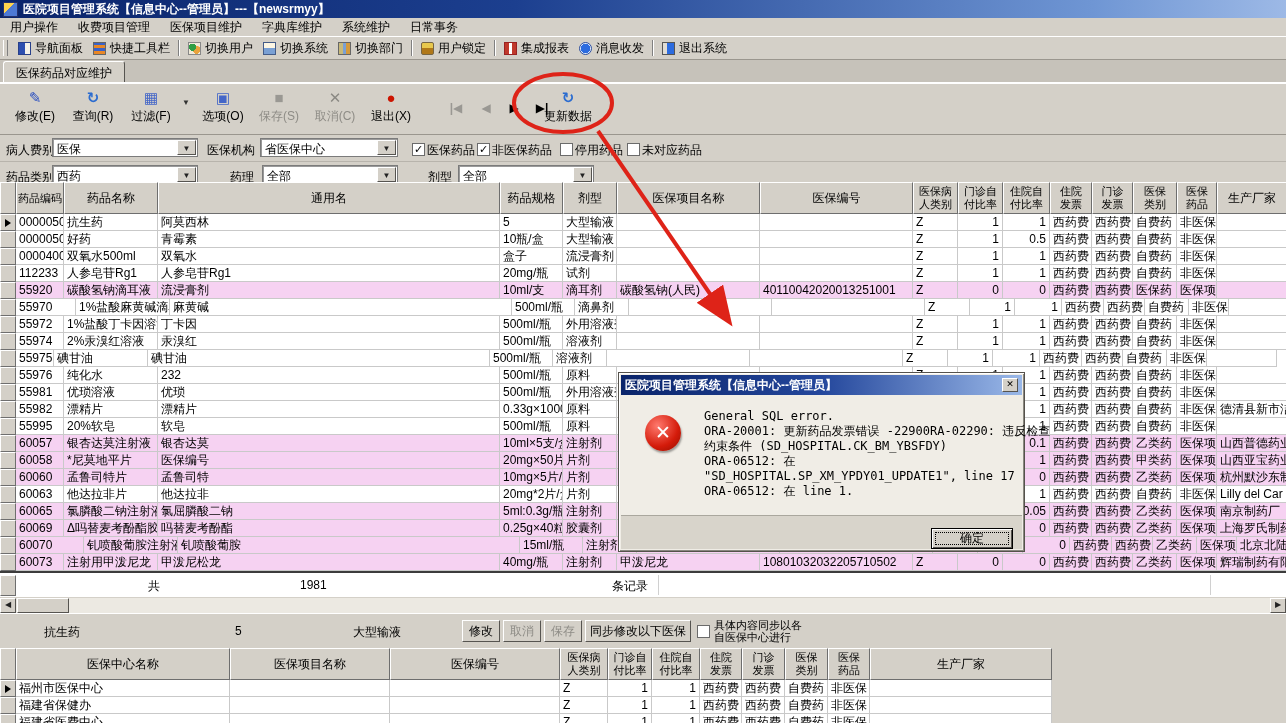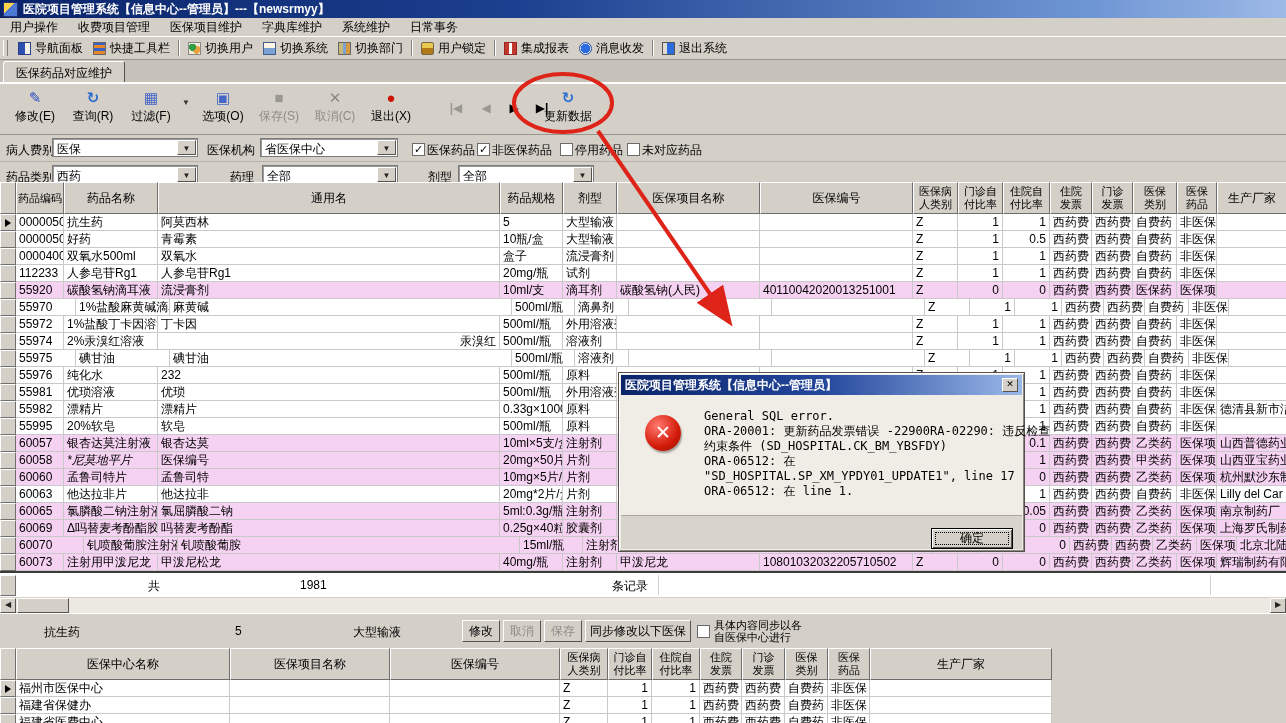--- a/index.html
+++ b/index.html
@@ -398,37 +398,37 @@
         <div class="cell" style="width: 42px;">西药费</div>
         <div class="cell" style="width: 41px;">西药费</div>
         <div class="cell" style="width: 44px;">自费药</div>
         <div class="cell" style="width: 40px;">非医保</div>
         <div class="cell" style="width: 70px;"></div>
       </div>
       <div class="drow">
         <div class="mcell" style="width: 16px;"></div>
         <div class="cell" style="width: 48px;">55974</div>
         <div class="cell" style="width: 94px;">2%汞溴红溶液</div>
-        <div class="cell" style="width: 342px; text-align: right;">汞溴红</div>
+        <div class="cell" style="width: 342px;">汞溴红</div>
         <div class="cell" style="width: 63px;">500ml/瓶</div>
         <div class="cell" style="width: 54px;">溶液剂</div>
         <div class="cell" style="width: 143px;"></div>
         <div class="cell" style="width: 153px;"></div>
         <div class="cell" style="width: 45px;">Z</div>
         <div class="cell num" style="width: 45px;">1</div>
         <div class="cell num" style="width: 47px;">1</div>
         <div class="cell" style="width: 42px;">西药费</div>
         <div class="cell" style="width: 41px;">西药费</div>
         <div class="cell" style="width: 44px;">自费药</div>
         <div class="cell" style="width: 40px;">非医保</div>
         <div class="cell" style="width: 70px;"></div>
       </div>
       <div class="drow">
         <div class="mcell" style="width: 16px;"></div>
-        <div class="cell" style="width: 60px;">55975</div>
+        <div class="cell" style="width: 38px;">55975</div>
         <div class="cell" style="width: 94px;">碘甘油</div>
         <div class="cell" style="width: 342px;">碘甘油</div>
         <div class="cell" style="width: 63px;">500ml/瓶</div>
         <div class="cell" style="width: 54px;">溶液剂</div>
         <div class="cell" style="width: 143px;"></div>
         <div class="cell" style="width: 153px;"></div>
         <div class="cell" style="width: 45px;">Z</div>
         <div class="cell num" style="width: 45px;">1</div>
         <div class="cell num" style="width: 47px;">1</div>
         <div class="cell" style="width: 42px;">西药费</div>
@@ -523,21 +523,21 @@
         <div class="cell num" style="width: 47px;">0.1</div>
         <div class="cell" style="width: 42px;">西药费</div>
         <div class="cell" style="width: 41px;">西药费</div>
         <div class="cell" style="width: 44px;">乙类药</div>
         <div class="cell" style="width: 40px;">医保项</div>
         <div class="cell" style="width: 70px;">山西普德药业有</div>
       </div>
       <div class="drow pink">
         <div class="mcell" style="width: 16px;"></div>
         <div class="cell" style="width: 48px;">60058</div>
-        <div class="cell" style="width: 94px; font-style: italic;">*尼莫地平片</div>
+        <div class="cell" style="width: 94px;">*尼莫地平片</div>
         <div class="cell" style="width: 342px;">医保编号</div>
         <div class="cell" style="width: 63px;">20mg×50片/瓶</div>
         <div class="cell" style="width: 54px;">片剂</div>
         <div class="cell" style="width: 143px;"></div>
         <div class="cell" style="width: 153px;"></div>
         <div class="cell" style="width: 45px;"></div>
         <div class="cell num" style="width: 45px;"></div>
         <div class="cell num" style="width: 47px;">1</div>
         <div class="cell" style="width: 42px;">西药费</div>
         <div class="cell" style="width: 41px;">西药费</div>

